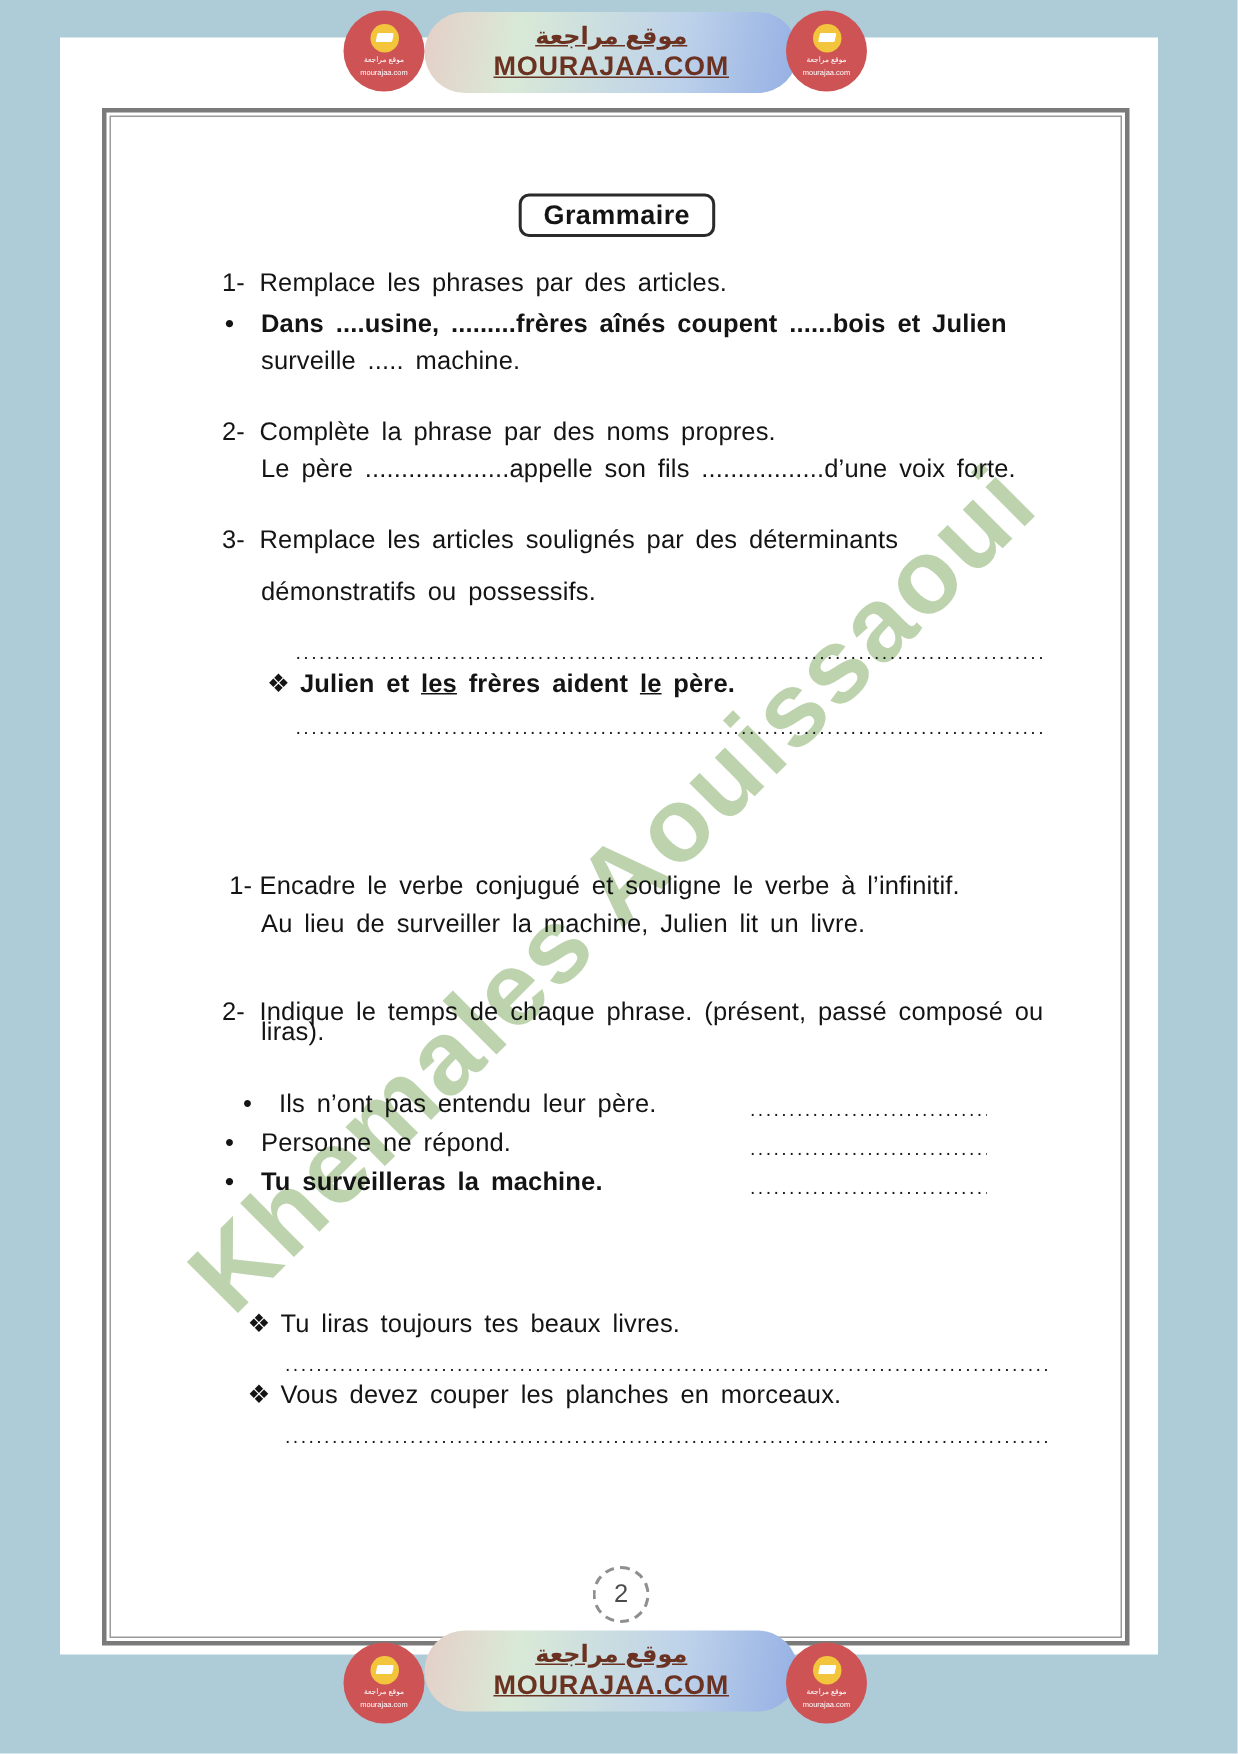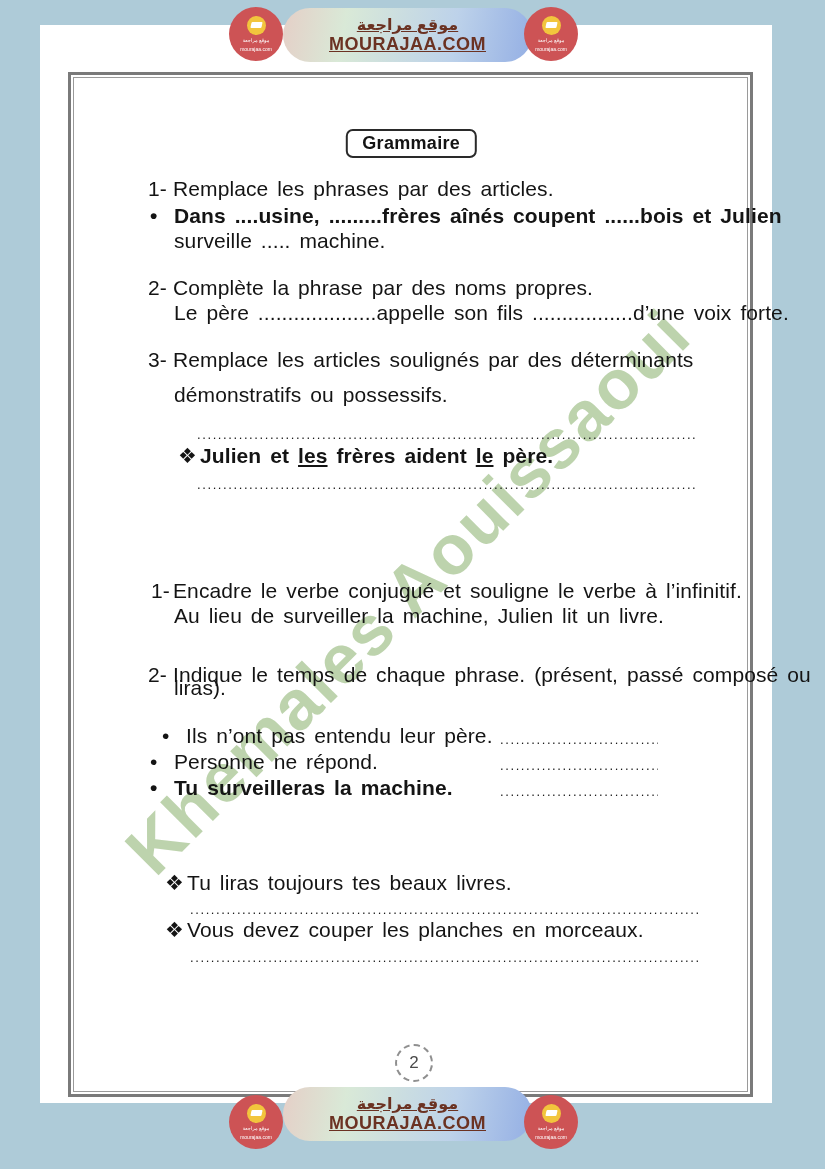--- a/index.html
+++ b/index.html
@@ -38,21 +38,21 @@
     color:rgba(148,184,122,0.62); z-index:1; pointer-events:none;
   }
 
   
   .content { position:absolute; left:0; top:0; width:825px; height:1169px; z-index:2; }
   .titlebox {
     position:absolute; left:50%; transform:translateX(-51%);
     border:2px solid #2a2a2a; border-radius:7px; padding:2px 15px;
     font-size:18px; font-weight:bold; background:#fff; letter-spacing:.3px;
   }
-  .line { position:absolute; font-size:21px; line-height:22px; word-spacing:3px; letter-spacing:.1px; white-space:nowrap; }
+  .line { position:absolute; font-size:17px; line-height:22px; word-spacing:3px; letter-spacing:.1px; white-space:nowrap; }
   .num { display:inline-block; width:25px; }
   .blt { display:inline-block; width:24px; }
   .dia { display:inline-block; width:22px; }
   .u { text-decoration:underline; }
   .dots { position:absolute; overflow:hidden; white-space:nowrap; font-size:13px; letter-spacing:1.6px; color:#1a1a1a; height:15px; line-height:15px; }
 
   
   .pagenum {
     position:absolute; left:395px; top:1044px; width:34px; height:34px;
     border:2px dashed #8f8f8f; border-radius:50%;

